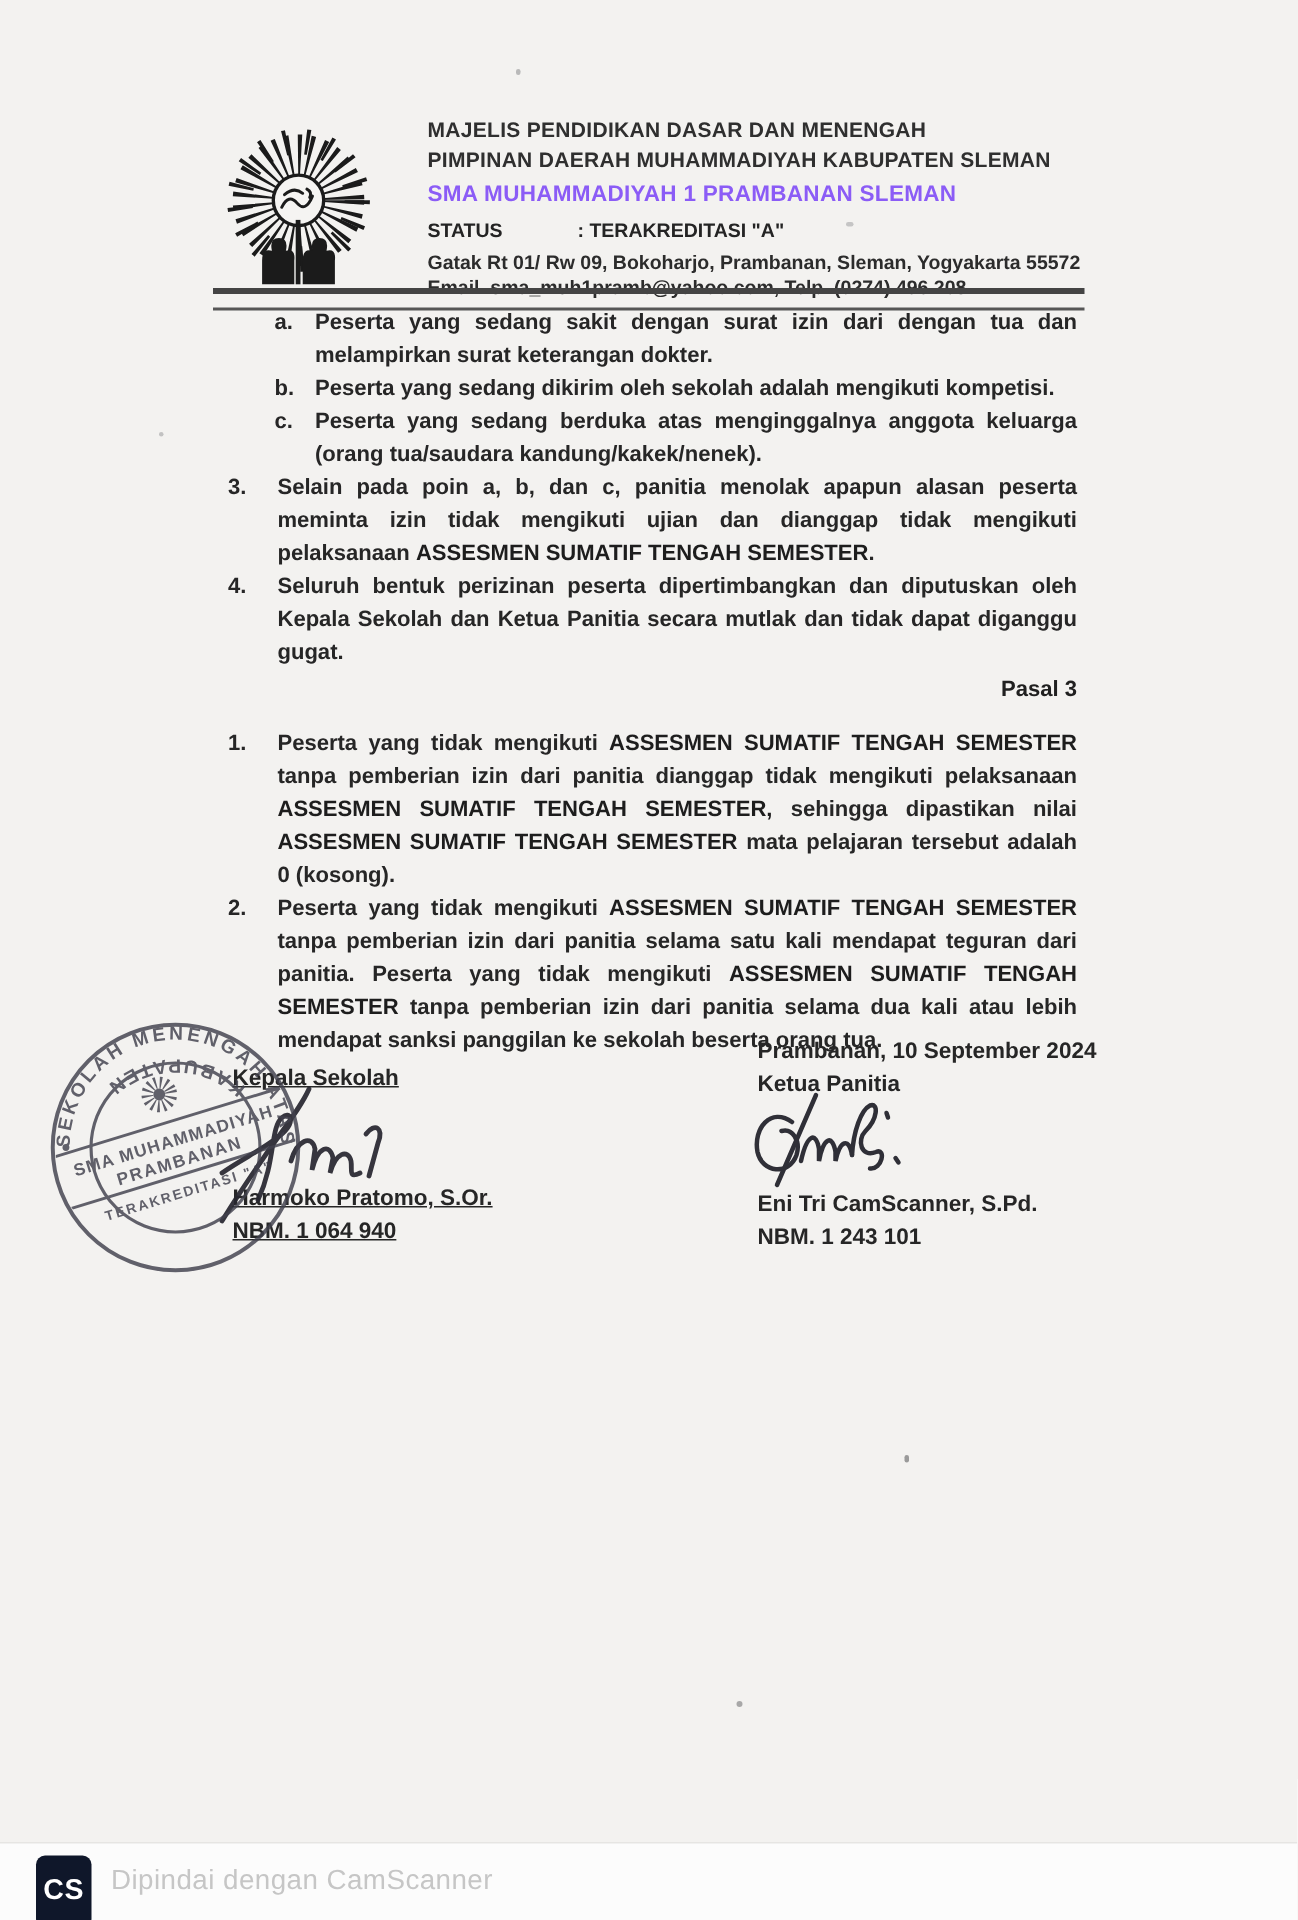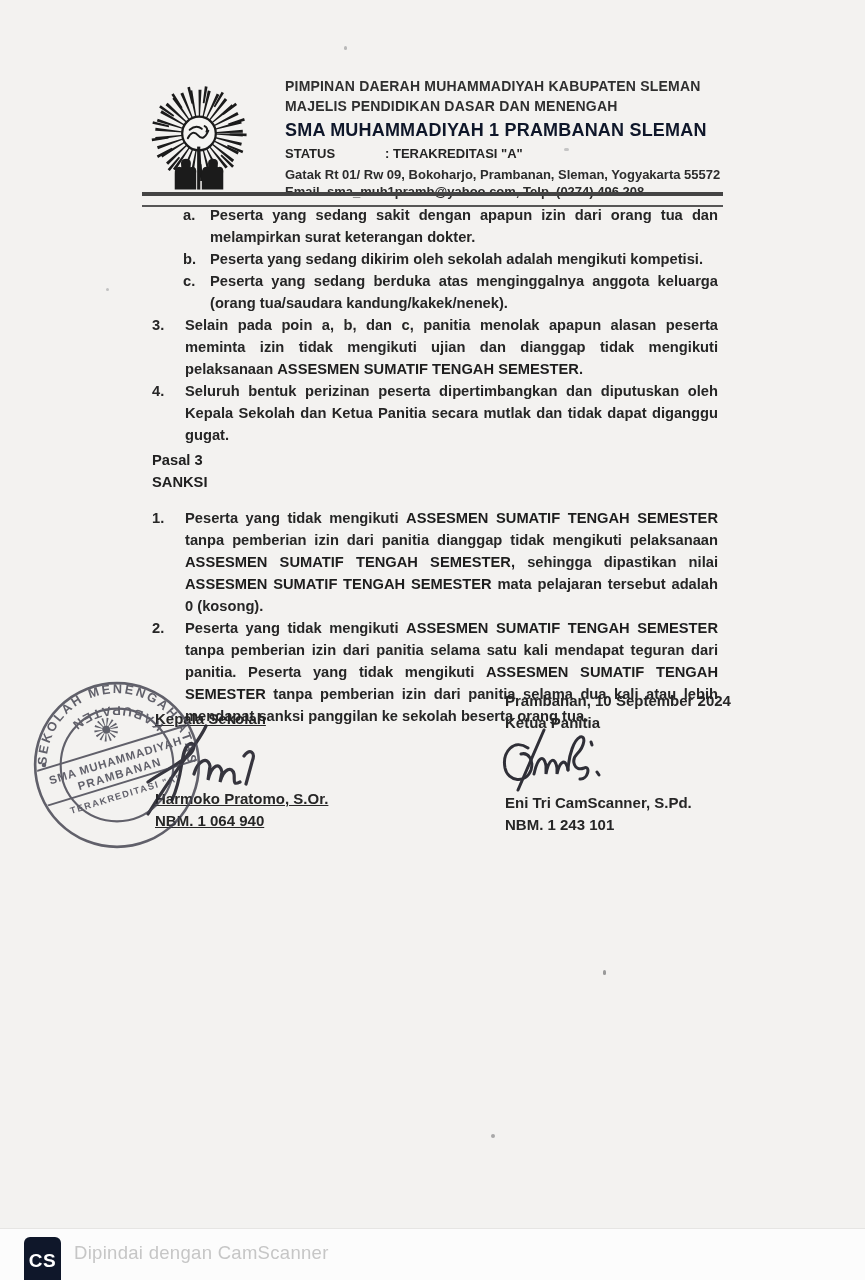--- a/index.html
+++ b/index.html
@@ -6,38 +6,38 @@
   .page {
     position:relative; width:865px; height:1280px;
     background:#f3f2f0;
     font-family:"Liberation Sans", sans-serif;
     color:#282828; overflow:hidden;
   }
   
   .lh-logo { position:absolute; left:141px; top:85px; width:116px; height:112px; }
   .lh-text { position:absolute; left:285px; top:77px; width:445px; }
   .lh-org { font-size:14px; font-weight:700; line-height:19.5px; letter-spacing:.2px; color:#2f2f2f; }
-  .lh-school { font-size:18px; font-weight:800; line-height:24px; letter-spacing:.2px; margin-top:2px; color:#0f172a; }
+  .lh-school { font-size:15px; font-weight:800; line-height:24px; letter-spacing:.2px; margin-top:2px; color:#8b5cf6; }
   .lh-status { font-size:13px; font-weight:800; margin-top:4px; color:#242424; display:flex;align-items:flex-end; }
   .lh-status .lbl { width:100px; flex:none; }
   .lh-addr { font-size:13px; font-weight:700; line-height:16.5px; margin-top:6px; color:#2c2c2c; }
   .lh-rule { position:absolute; left:142px; top:192px; width:581px; height:9px;
              border-top:4px solid #444; border-bottom:2px solid #565656; }
   
   .content { position:absolute; left:152px; top:196px; width:566px;
              font-size:14.7px; line-height:22px; font-weight:600;
              text-align:justify; color:#262626; padding-top:8px; }
   .row { display:flex; }
   .row .marker { flex:none; font-weight:600; }
   .row.sub { margin-left:31px; }
   .row.sub .marker { width:27px; }
   .row.num .marker { width:33px; }
   .row .txt { flex:1; }
   .b { font-weight:800; color:#1d1d1d; }
-  .pasal { text-align:left; font-weight:800; margin-top:3px; color:#202020; }
+  .pasal { text-align:right; font-weight:800; margin-top:3px; color:#202020; }
   .sanksi-list { margin-top:14px; }
   
   .sig { position:absolute; font-size:15px; font-weight:600; line-height:22px; color:#262626; }
   .sig-left { left:155px; top:708px; width:260px;text-decoration:underline; }
   .sig-left .gap { height:58px; }
   .sig-right { left:505px; top:690px; width:260px; }
   .sig-right .gap { height:58px; }
   .sig-svg { position:absolute; }
   .svg-harmoko { left:128px; top:722px; width:150px; height:100px; }
   .svg-eni { left:498px; top:726px; width:112px; height:66px; }
@@ -71,59 +71,58 @@
       <path d="M66,44 q4,2 2,6"></path>
     </g>
     <g fill="#1b1b1b">
       <rect x="58" y="66" width="3.4" height="46"></rect>
       <path d="M34,112 V95 Q34,86 41,88 Q39,79 46,79 Q53,79 51,88 Q58,86 57,95 V112 Z"></path>
       <path d="M63,112 V95 Q63,86 70,88 Q68,79 75,79 Q82,79 80,88 Q87,86 86,95 V112 Z"></path>
     </g>
   </svg>
 
   <div class="lh-text">
+    <div class="lh-org">MAJELIS PENDIDIKAN DASAR DAN MENENGAH</div>
     <div class="lh-org">PIMPINAN DAERAH MUHAMMADIYAH KABUPATEN SLEMAN</div>
-    <div class="lh-org">MAJELIS PENDIDIKAN DASAR DAN MENENGAH</div>
     <div class="lh-school">SMA MUHAMMADIYAH 1 PRAMBANAN SLEMAN</div>
     <div class="lh-status">
       <span class="lbl">STATUS</span>
       <span>: TERAKREDITASI "A"</span>
     </div>
     <div class="lh-addr">
       <div>Gatak Rt 01/ Rw 09, Bokoharjo, Prambanan, Sleman, Yogyakarta 55572</div>
       <div>Email. sma_muh1pramb@yahoo.com, Telp. (0274) 496 208</div>
     </div>
   </div>
   <div class="lh-rule"></div>
 
   <div class="content">
     <div class="row sub">
       <span class="marker">a.</span>
-      <span class="txt"><span>Peserta yang sedang sakit dengan apapun izin dari orang tua dan melampirkan surat keterangan dokter.</span></span>
+      <span class="txt"><span>Peserta yang sedang sakit dengan surat izin dari dengan tua dan melampirkan surat keterangan dokter.</span></span>
     </div>
     <div class="row sub">
       <span class="marker">b.</span>
       <span class="txt"><span>Peserta yang sedang dikirim oleh sekolah adalah mengikuti kompetisi.</span></span>
     </div>
     <div class="row sub">
       <span class="marker">c.</span>
       <span class="txt"><span>Peserta yang sedang berduka atas menginggalnya anggota keluarga (orang tua/saudara kandung/kakek/nenek).</span></span>
     </div>
     <div class="row num">
       <span class="marker">3.</span>
       <span class="txt"><span>Selain pada poin a, b, dan c, panitia menolak apapun alasan peserta meminta izin tidak mengikuti ujian dan dianggap tidak mengikuti pelaksanaan </span><span class="b">ASSESMEN SUMATIF TENGAH SEMESTER</span><span>.</span></span>
     </div>
     <div class="row num">
       <span class="marker">4.</span>
       <span class="txt"><span>Seluruh bentuk perizinan peserta dipertimbangkan dan diputuskan oleh Kepala Sekolah dan Ketua Panitia secara mutlak dan tidak dapat diganggu gugat.</span></span>
     </div>
 
     <div class="pasal">
       <div>Pasal 3</div>
-      <div>SANKSI</div>
     </div>
 
     <div class="sanksi-list">
       <div class="row num">
         <span class="marker">1.</span>
         <span class="txt"><span>Peserta yang tidak mengikuti </span><span class="b">ASSESMEN SUMATIF TENGAH SEMESTER</span><span> tanpa pemberian izin dari panitia dianggap tidak mengikuti pelaksanaan </span><span class="b">ASSESMEN SUMATIF TENGAH SEMESTER,</span><span> sehingga dipastikan nilai </span><span class="b">ASSESMEN SUMATIF TENGAH SEMESTER</span><span> mata pelajaran tersebut adalah 0 (kosong).</span></span>
       </div>
       <div class="row num">
         <span class="marker">2.</span>
         <span class="txt"><span>Peserta yang tidak mengikuti </span><span class="b">ASSESMEN SUMATIF TENGAH SEMESTER</span><span> tanpa pemberian izin dari panitia selama satu kali mendapat teguran dari panitia. Peserta yang tidak mengikuti </span><span class="b">ASSESMEN SUMATIF TENGAH SEMESTER</span><span> tanpa pemberian izin dari panitia selama dua kali atau lebih mendapat sanksi panggilan ke sekolah beserta orang tua.</span></span>

